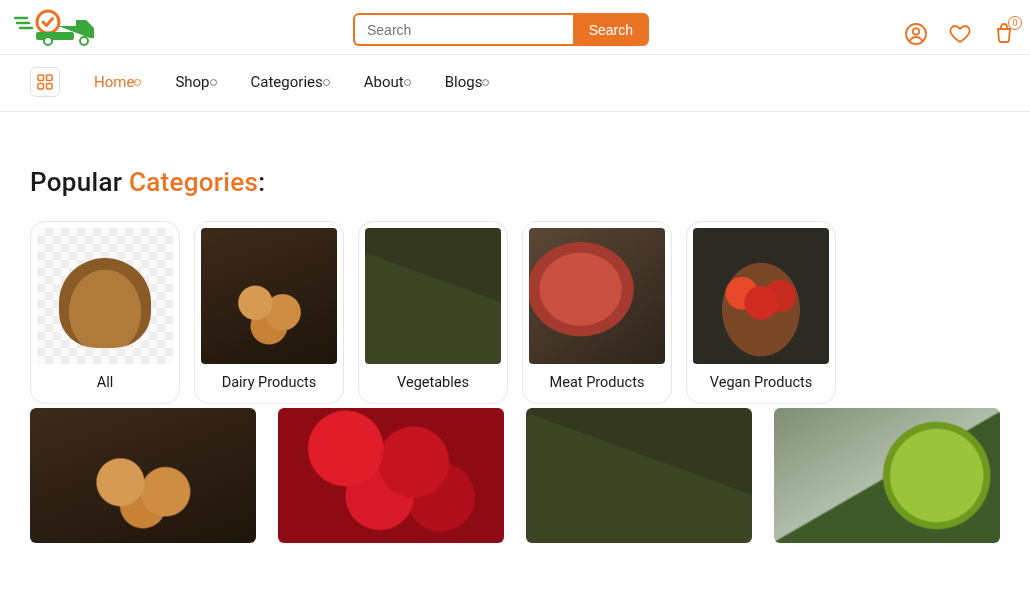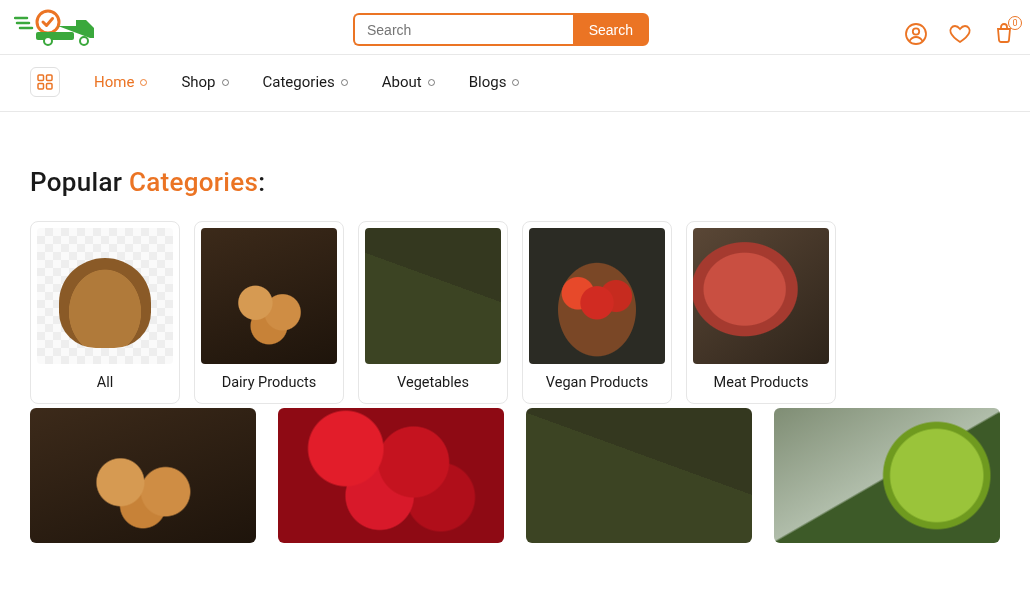--- a/index.html
+++ b/index.html
@@ -94,21 +94,20 @@
       border-radius: 6px;
       display: flex;
       align-items: center;
       justify-content: center;
       cursor: pointer;
       color: #eb7424;
     }
     .nav-item {
       display: flex;
       align-items: center;
-      gap: 6px;
       cursor: pointer;
       color: #1a1a1a;
     }
     .nav-item.active { color: #eb7424; }
     .nav-caret {
       width: 7px;
       height: 7px;
       border: 1.5px solid currentColor;
       border-radius: 50%;
       display: inline-block;
@@ -127,21 +126,21 @@
     }
     .section-heading .accent { color: #eb7424; }
 
     .cat-grid {
       display: grid;
       grid-template-columns: repeat(6, 1fr);
       gap: 14px;
     }
     .cat-card {
       border: 1px solid #e6e6e6;
-      border-radius: 8px;
+      border-radius: 15px;
       padding: 6px 6px 12px;
       cursor: pointer;
       text-align: center;
     }
     .cat-thumb {
       width: 100%;
       aspect-ratio: 1/1;
       border-radius: 4px;
       background-size: cover;
       background-position: center;
@@ -274,26 +273,26 @@
       </div>
       <div class="cat-card">
         <div class="cat-thumb thumb-dairy"></div>
         <div class="cat-label">Dairy Products</div>
       </div>
       <div class="cat-card">
         <div class="cat-thumb thumb-veg"></div>
         <div class="cat-label">Vegetables</div>
       </div>
       <div class="cat-card">
+        <div class="cat-thumb thumb-meat"></div>
+        <div class="cat-label">Meat Products</div>
+      </div>
+      <div class="cat-card">
         <div class="cat-thumb thumb-vegan"></div>
         <div class="cat-label">Vegan Products</div>
-      </div>
-      <div class="cat-card">
-        <div class="cat-thumb thumb-meat"></div>
-        <div class="cat-label">Meat Products</div>
       </div>
     </div>
 
 
   <div class="prod-grid" id="prod-grid">
       <div class="prod-thumb thumb-dairy"></div>
       <div class="prod-thumb thumb-fruits"></div>
       <div class="prod-thumb thumb-veg"></div>
       <div class="prod-thumb thumb-green"></div>
     </div>

